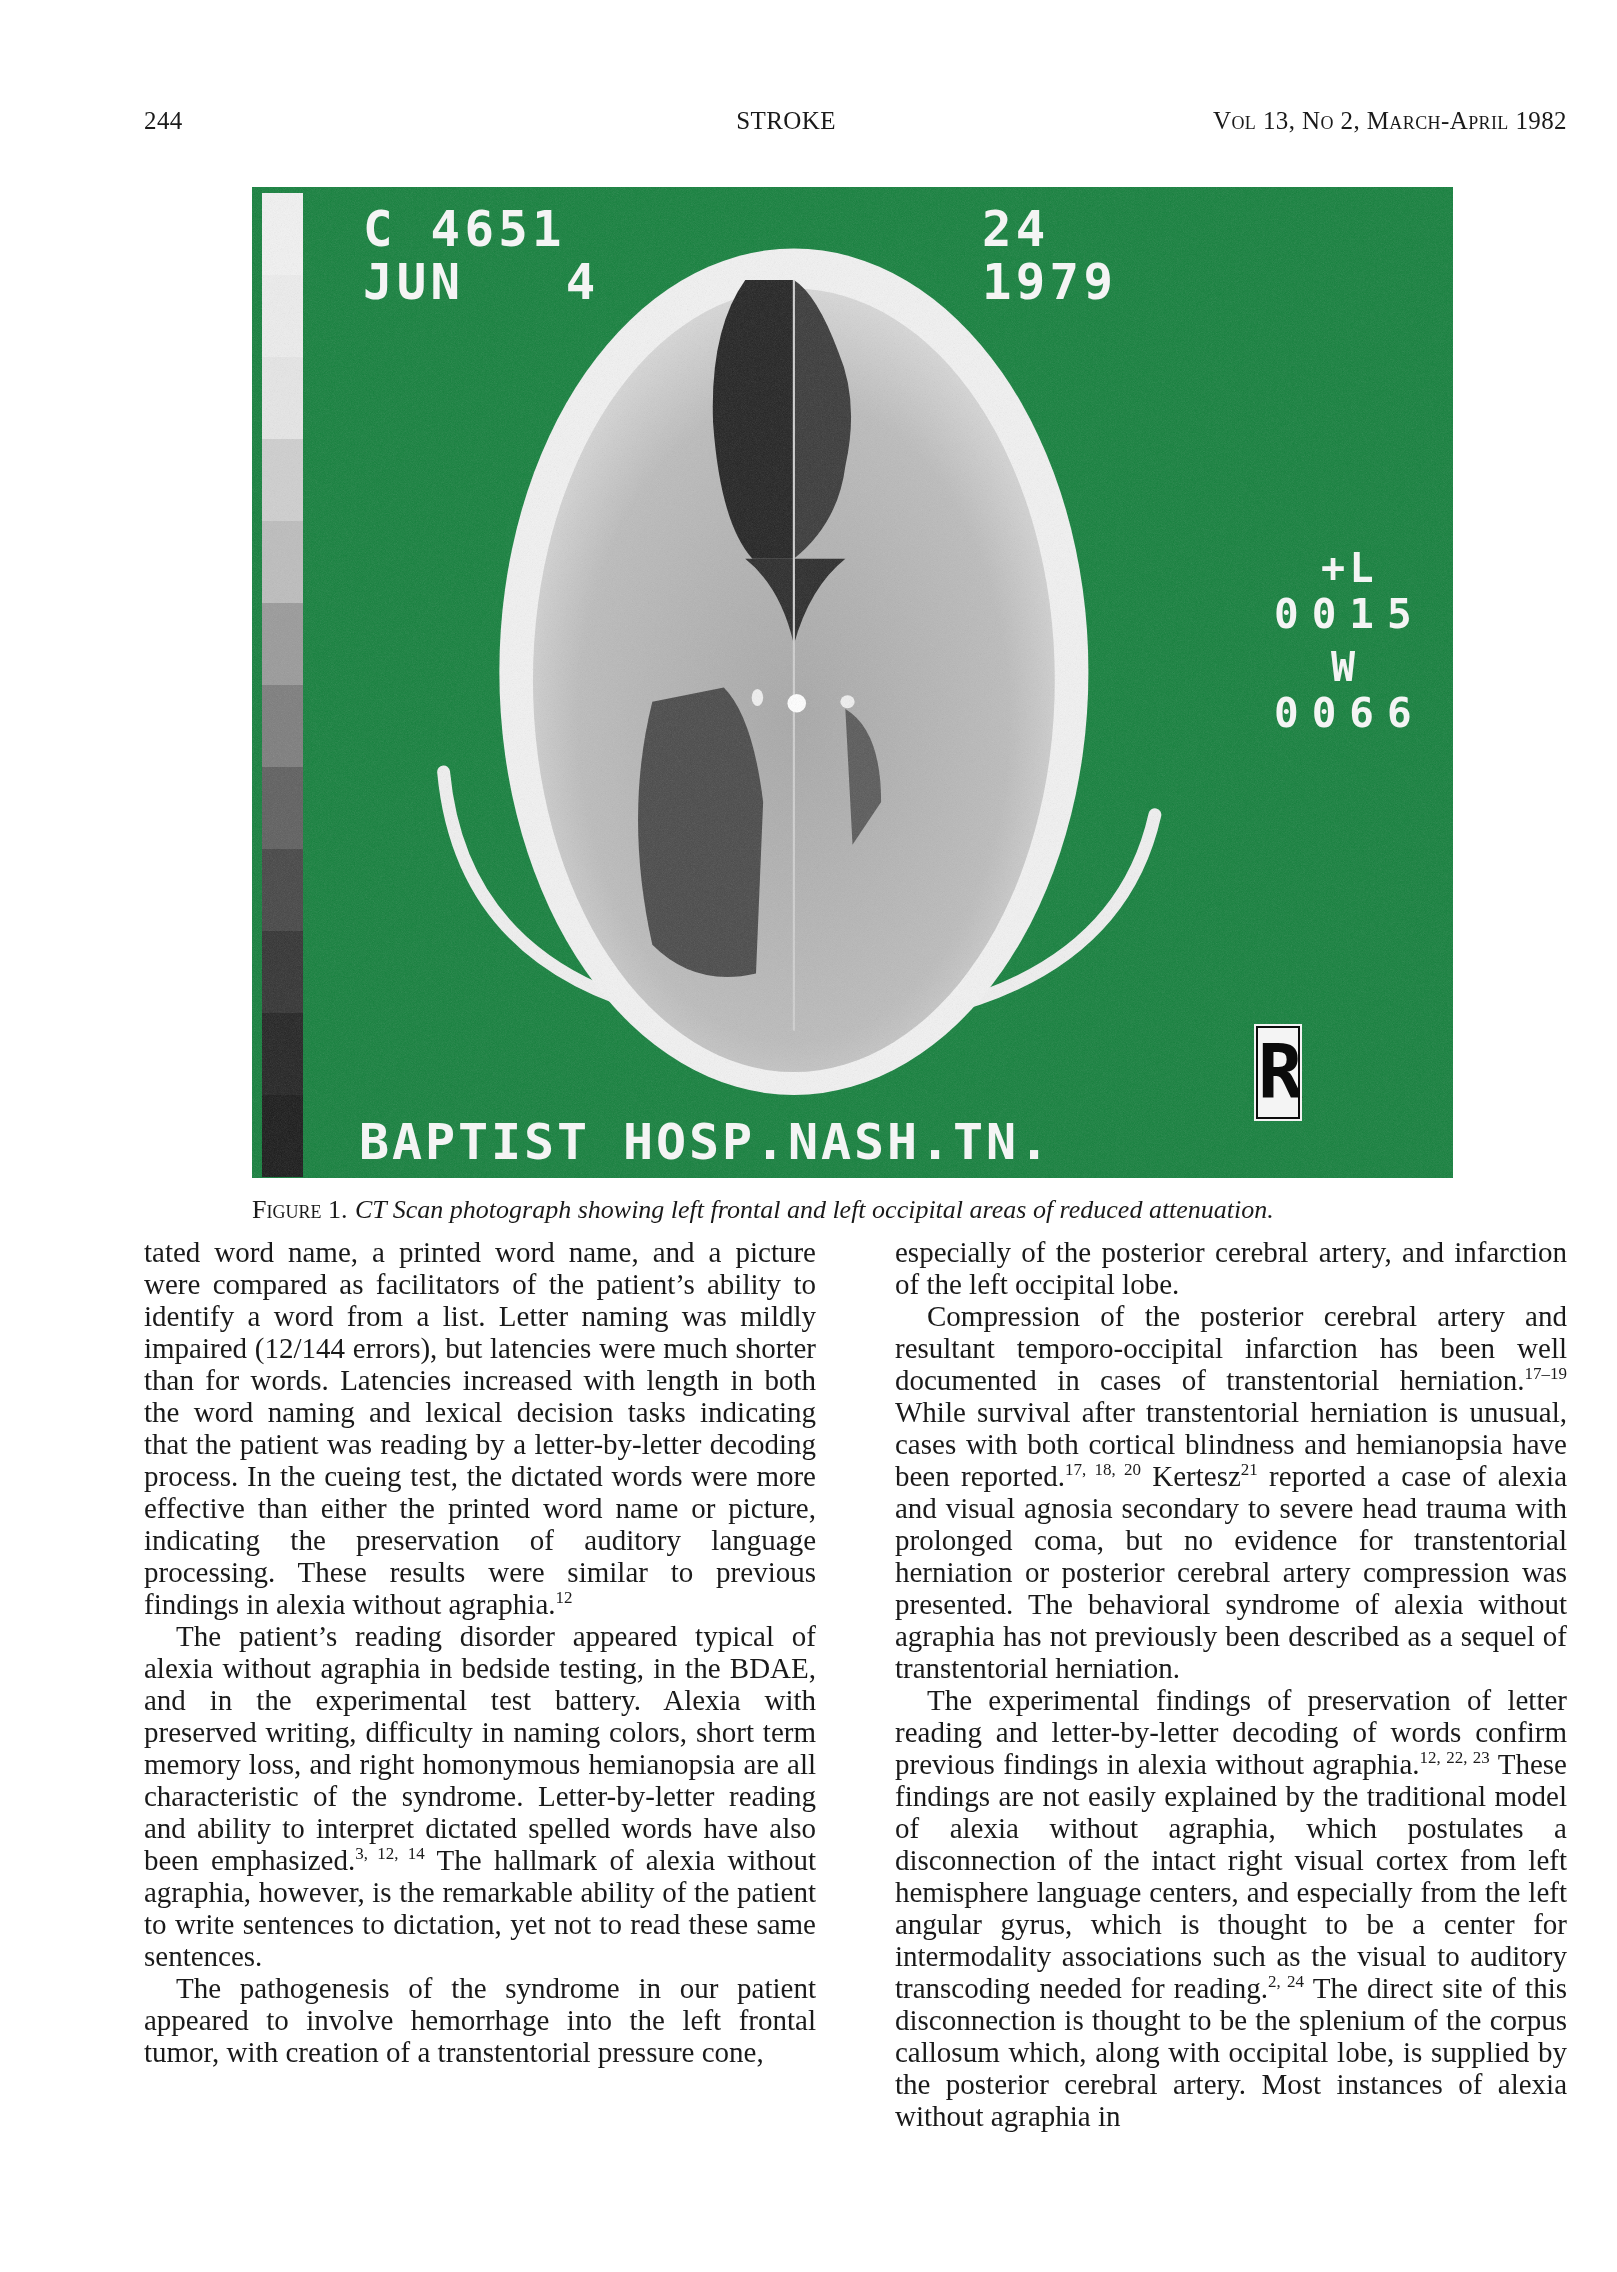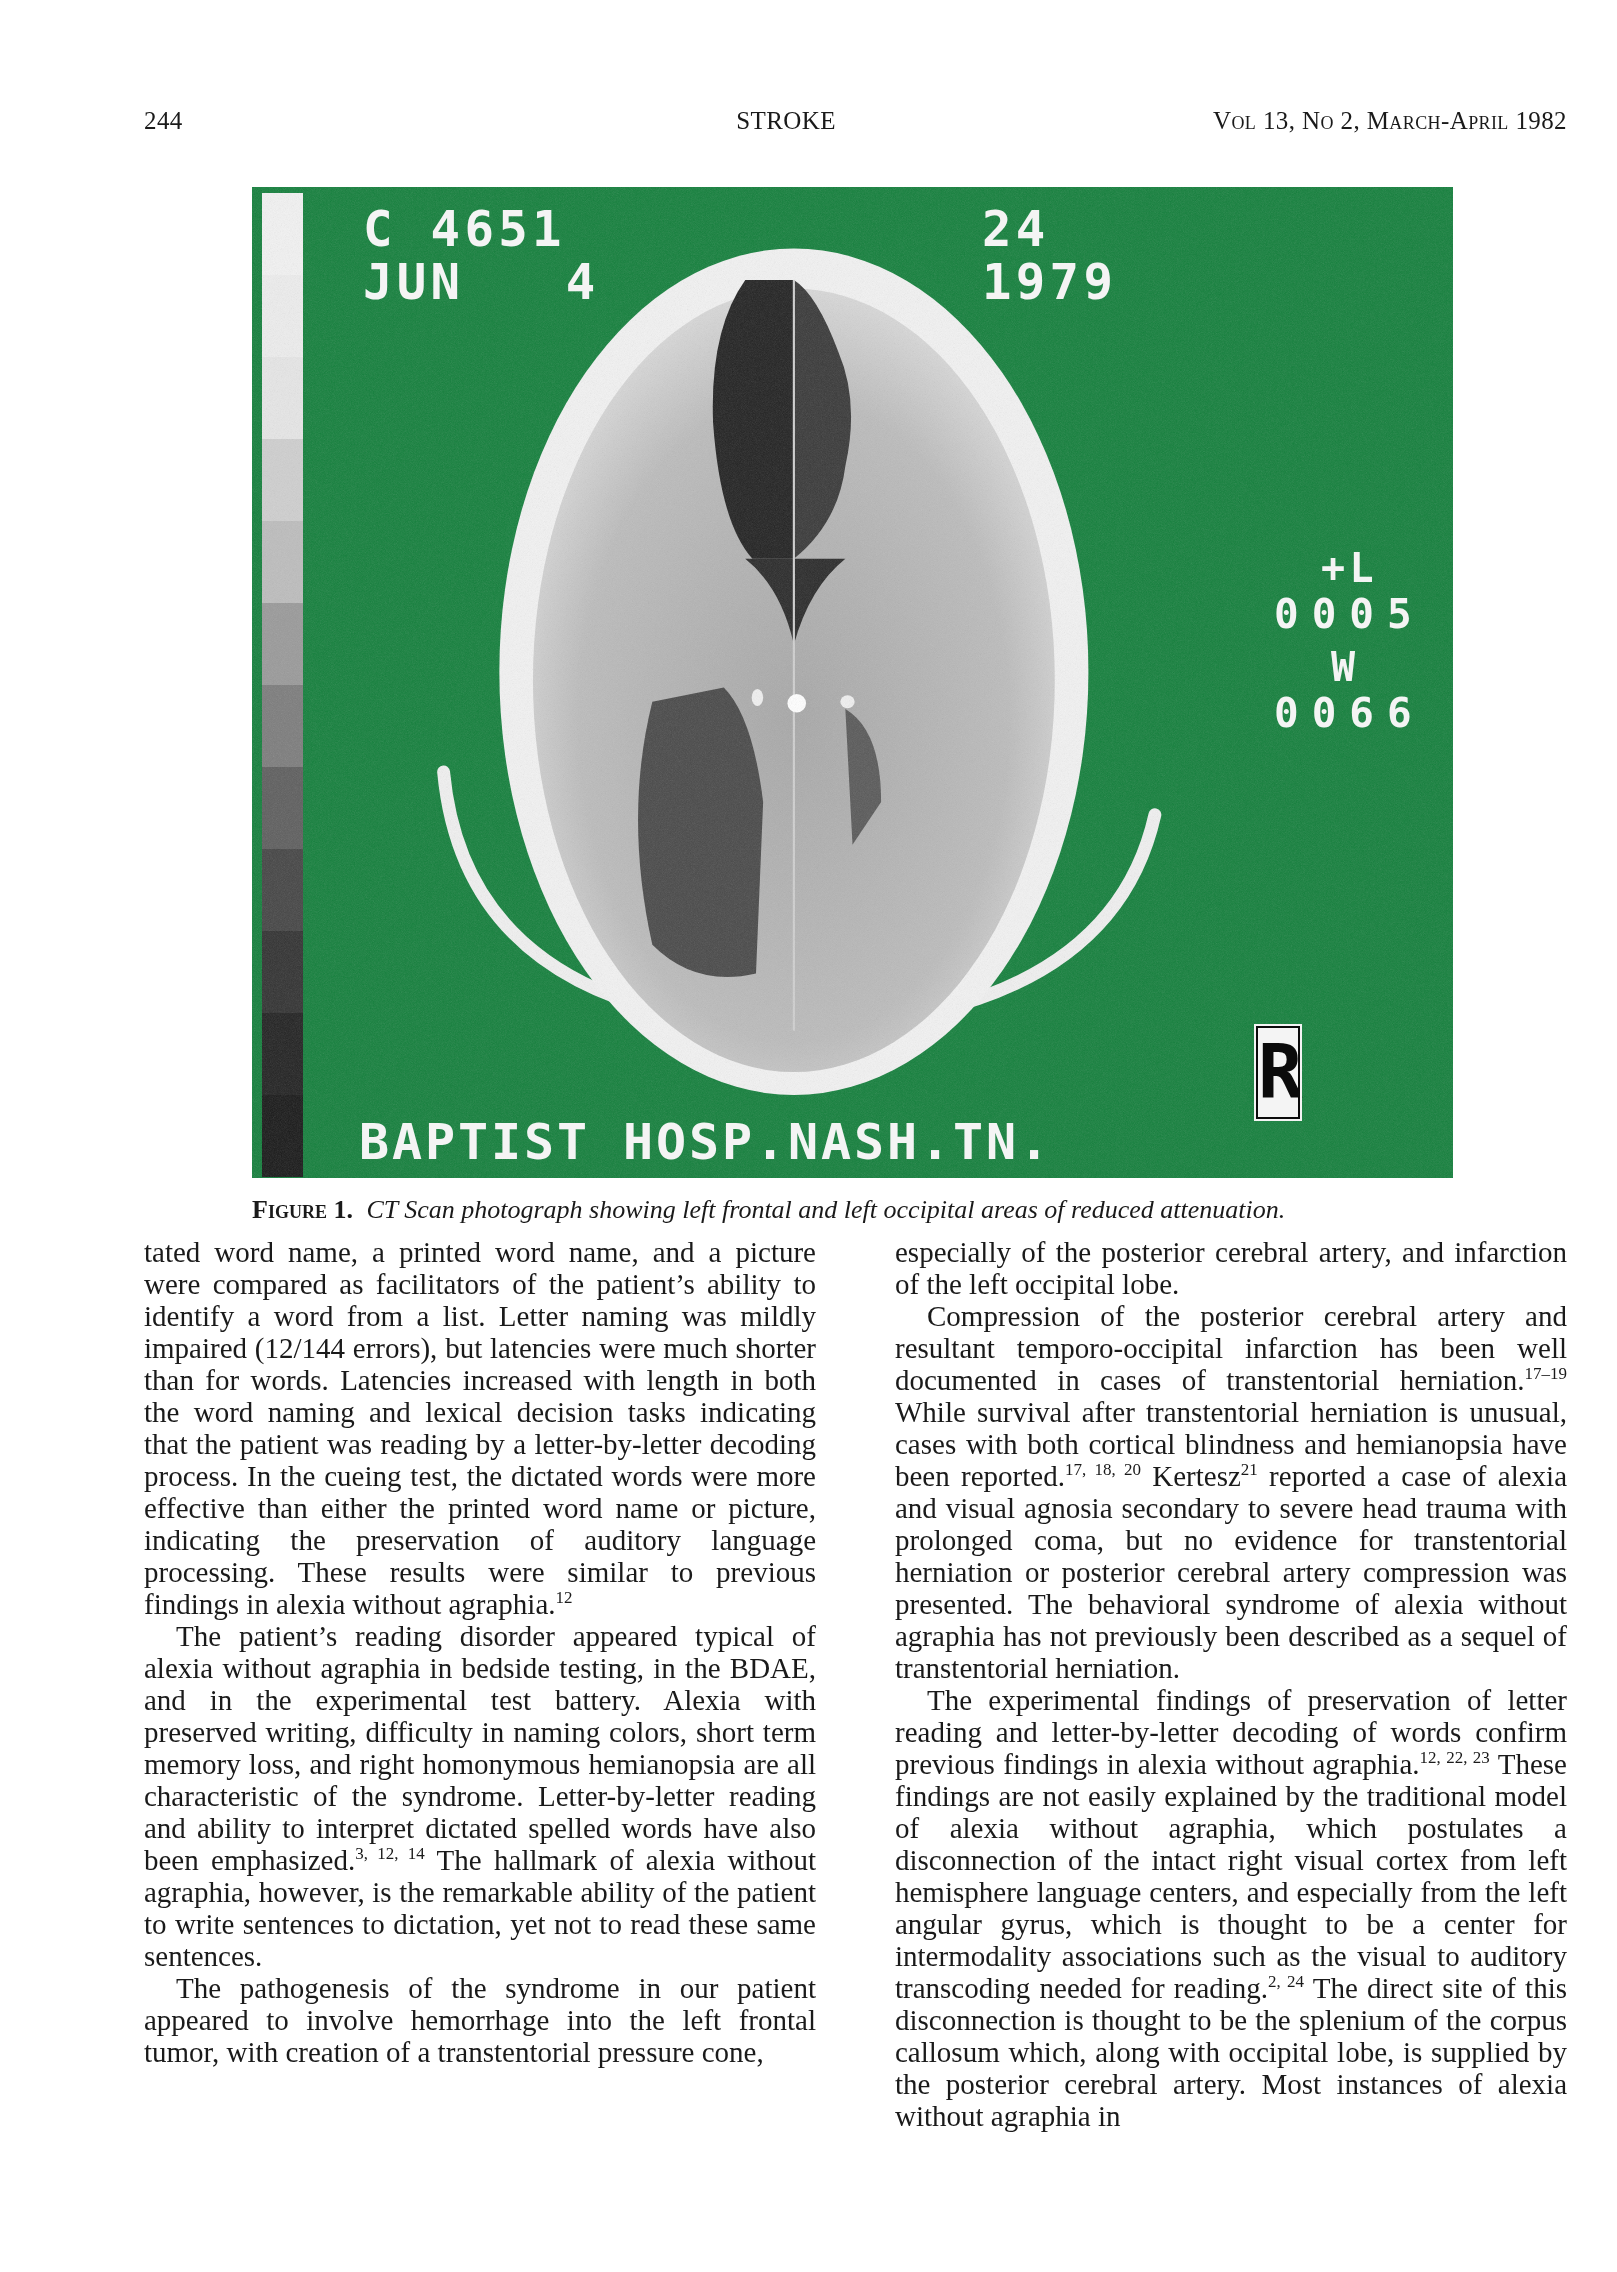--- a/index.html
+++ b/index.html
@@ -18,21 +18,21 @@
   .gray-bar { position: absolute; left: 10px; top: 5.7px; width: 41px; height: 979px; }
   .gray-bar div { width: 100%; }
   .ct-text { position: absolute; color: #f4f4f4; font-family: "DejaVu Sans Mono", "Liberation Mono", monospace;
     font-weight: bold; letter-spacing: 4.3px; line-height: 1; }
   .ct-r-box { position: absolute; left: 1004px; top: 839px; width: 40px; height: 89px;
     background: #f4f4f4; color: #0b0b0b; font-family: "DejaVu Sans Mono", monospace; font-size: 74px;
     line-height: 89px; text-align: center; font-weight: bold; border: 2.9px solid #0b0b0b; outline: 2.9px solid #f4f4f4; }
   .brain-svg { position: absolute; left: 0; top: 0; }
 
   .caption { position: absolute; left: 252px; top: 1195px; width: 1215px; font-size: 26px; white-space: nowrap; }
-  .caption .label { font-variant: small-caps; margin-right: 7px; font-weight: bold; }
+  .caption .label { font-variant: small-caps; margin-right: 1px; }
   .caption .text { font-style: italic; }
 
   .column { position: absolute; top: 1236px; width: 672px; font-size: 29px; line-height: 32px;
     text-align: justify; }
   .col-left { left: 144px; }
   .col-right { left: 895px; }
   .column p { margin: 0; }
   .column p.indent { text-indent: 32px; }
   .column sup { font-size: 17px; line-height: 0; vertical-align: 10.7px; }
   .section-heading { text-align: center; font-weight: bold; font-size: 27px; margin: 27px 0 5.7px 0 !important; }
@@ -98,21 +98,21 @@
     <ellipse cx="833" cy="720" rx="10" ry="9" fill="#f0f0f0"></ellipse>
     <rect x="0" y="0" width="1680" height="1386" fill="#888" filter="url(#noise)" opacity="0.5"></rect>
   </svg>
 
   <div class="ct-text" style="left:111px; top:18px; font-size:49px;">C 4651</div>
   <div class="ct-text" style="left:111px; top:71px; font-size:49px; white-space:pre;">JUN   4</div>
   <div class="ct-text" style="left:730px; top:18px; font-size:49px;">24</div>
   <div class="ct-text" style="left:730px; top:71px; font-size:49px;">1979</div>
 
   <div class="ct-text" style="left:1069px; top:361px; font-size:40px;">+L</div>
-  <div class="ct-text" style="left:1022px; top:407px; font-size:41px; letter-spacing:13px;">0005</div>
+  <div class="ct-text" style="left:1022px; top:407px; font-size:41px; letter-spacing:13px;">0015</div>
   <div class="ct-text" style="left:1079px; top:460px; font-size:40px;">W</div>
   <div class="ct-text" style="left:1022px; top:506px; font-size:41px; letter-spacing:13px;">0066</div>
 
   <div class="ct-r-box">R</div>
   <div class="ct-text" style="left:107px; top:930px; font-size:50px; letter-spacing:2.9px;">BAPTIST HOSP.NASH.TN.</div>
 </div>
 
 <div class="caption">
   <span class="label">Figure 1.</span>
   <span class="text">CT Scan photograph showing left frontal and left occipital areas of reduced attenuation.</span>

